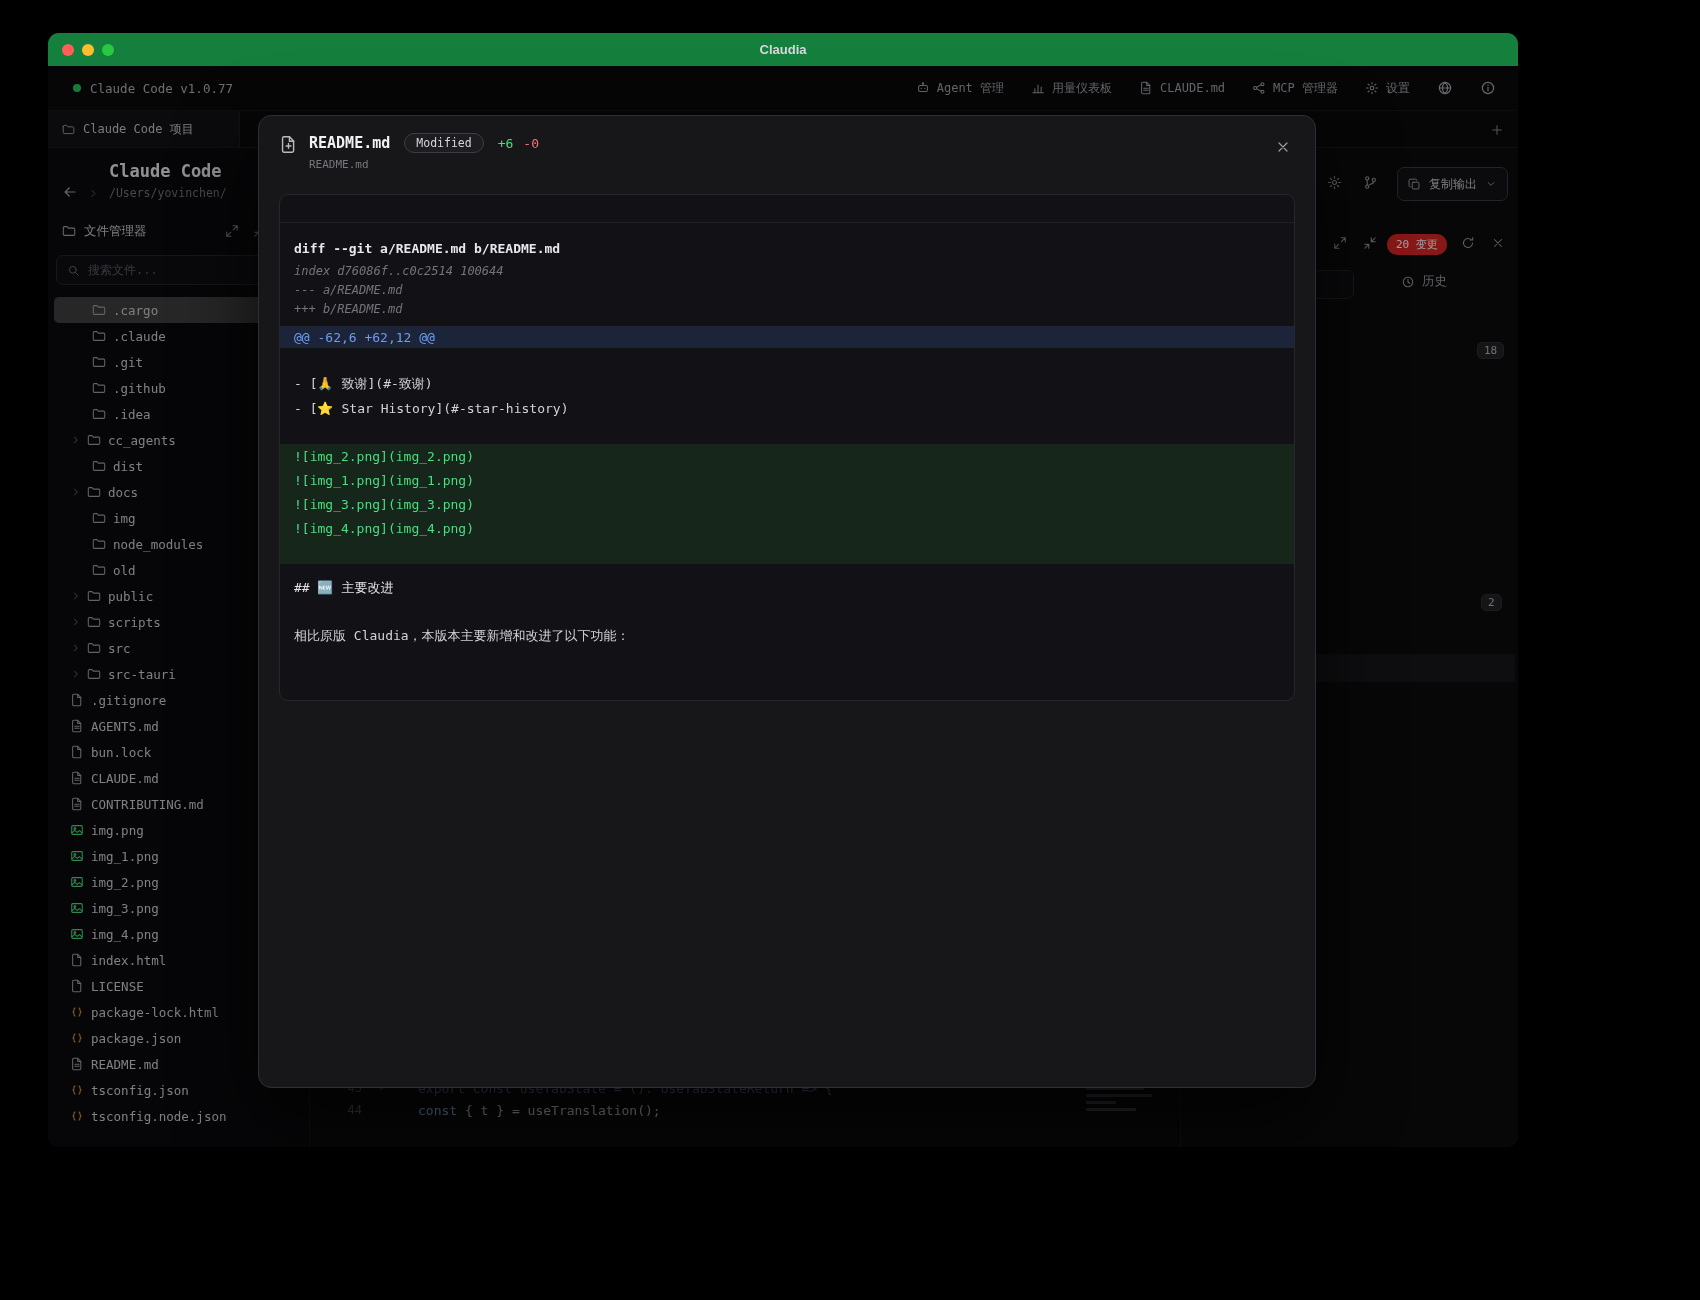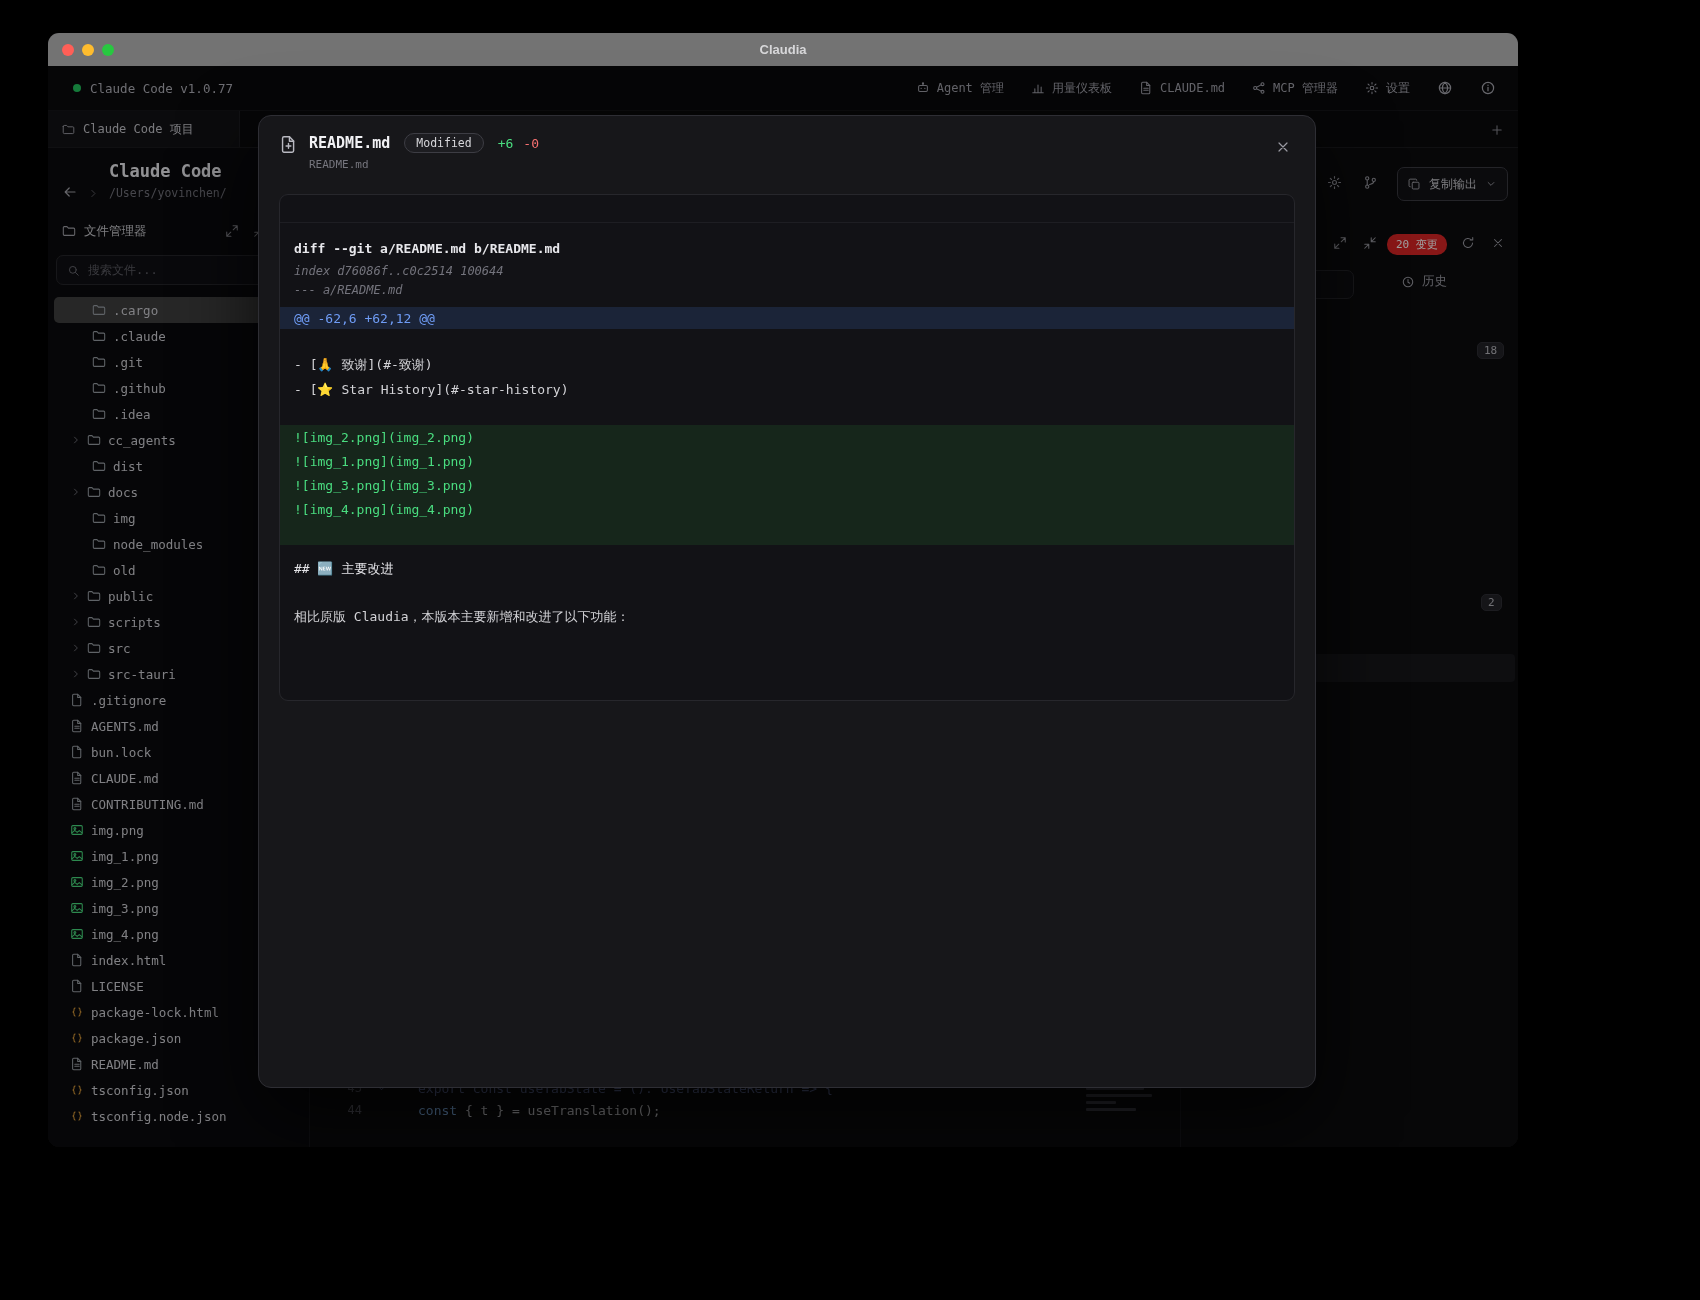--- a/index.html
+++ b/index.html
@@ -4,21 +4,21 @@
 <style>
 *{margin:0;padding:0;box-sizing:border-box}
 html,body{width:1700px;height:1300px;background:#000;overflow:hidden}
 body{position:relative;font-family:"DejaVu Sans Mono",monospace;color:#c8c8cc}
 [data-icon]{display:inline-flex;width:15px;height:15px;flex-shrink:0}
 [data-icon] svg{width:100%;height:100%;fill:none;stroke:currentColor;stroke-width:1.2;stroke-linecap:round;stroke-linejoin:round}
 .i11{width:11px;height:11px}.i12{width:12px;height:12px}.i13{width:13px;height:13px}
 .i14{width:14px;height:14px}.i16{width:16px;height:16px}.i19{width:19px;height:19px}
 
 .window{position:absolute;left:48px;top:33px;width:1470px;height:1114px;background:#0b0b0d;border-radius:11px;overflow:hidden;box-shadow:0 24px 70px rgba(0,0,0,.8)}
-.titlebar{height:33px;background:#737373;display:flex;align-items:center;justify-content:center;position:relative}
+.titlebar{height:33px;background:#15803d;display:flex;align-items:center;justify-content:center;position:relative}
 .traffic{position:absolute;left:14px;display:flex;gap:8px}
 .light{width:12px;height:12px;border-radius:50%}
 .light.red{background:#ff5f57}.light.yellow{background:#febc2e}.light.green{background:#28c840}
 .win-title{font-family:"Liberation Sans",sans-serif;font-size:13px;font-weight:700;color:#d8d8da}
 
 .appbar{height:45px;display:flex;align-items:center;justify-content:space-between;padding:0 22px 0 25px;border-bottom:1px solid #161619;background:#0a0a0c}
 .app-status{display:flex;align-items:center;gap:9px}
 .dot{width:8px;height:8px;border-radius:50%;background:#22c55e}
 .version{font-size:12.5px;color:#b2b2ba}
 .nav{display:flex;align-items:center;gap:27px}
@@ -733,20 +733,21 @@
             </svg>
           </span>
         </span>
     </div>
     <div class="diff-panel">
       <div class="dp-strip"></div>
       <div class="dp-body" id="diffbody">
           <div class="drow file"><span>diff --git a/README.md b/README.md</span></div>
           <div class="drow meta"><span>index d76086f..c0c2514 100644</span></div>
           <div class="drow meta"><span>--- a/README.md</span></div>
+          <div class="drow meta"><span>+++ b/README.md</span></div>
           <div class="drow hunk"><span>@@ -62,6 +62,12 @@</span></div>
           <div class="drow blank"></div>
           <div class="drow ctx"><span>- [🙏 致谢](#-致谢)</span></div>
           <div class="drow ctx"><span>- [⭐ Star History](#-star-history)</span></div>
           <div class="drow blank"></div>
           <div class="drow add"><span>![img_2.png](img_2.png)</span></div>
           <div class="drow add"><span>![img_1.png](img_1.png)</span></div>
           <div class="drow add"><span>![img_3.png](img_3.png)</span></div>
           <div class="drow add"><span>![img_4.png](img_4.png)</span></div>
           <div class="drow add blank"></div>

